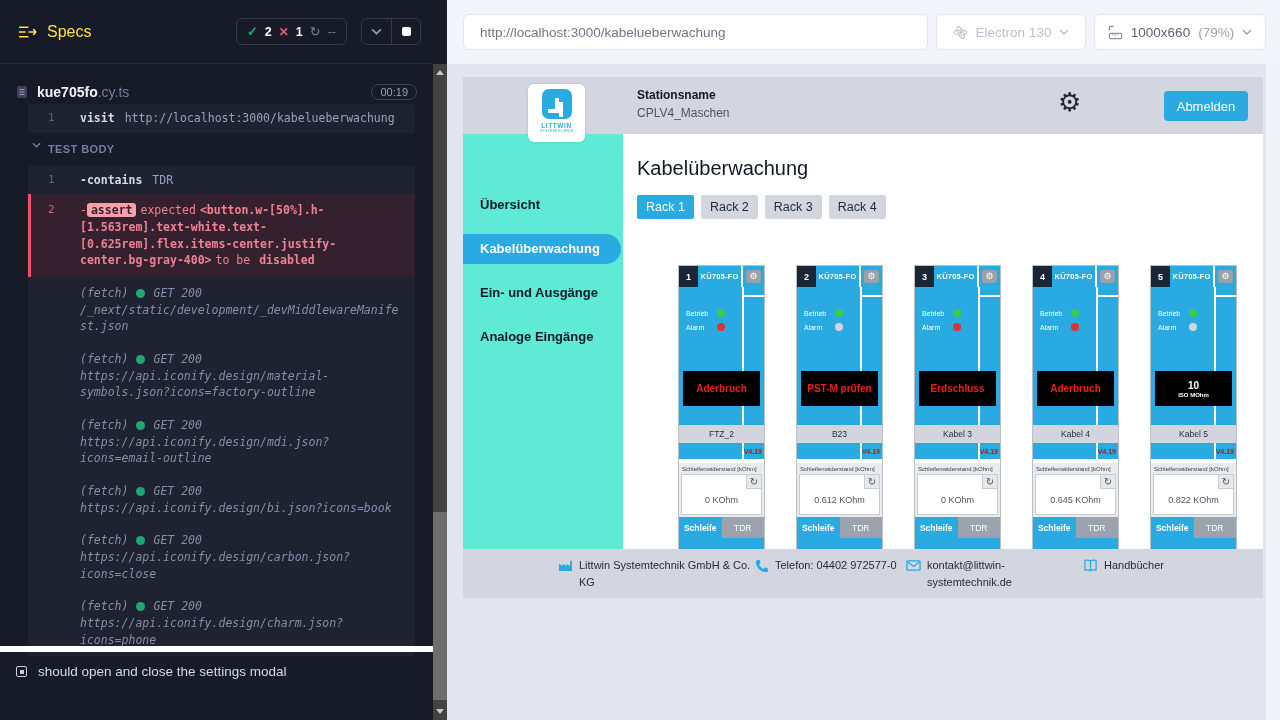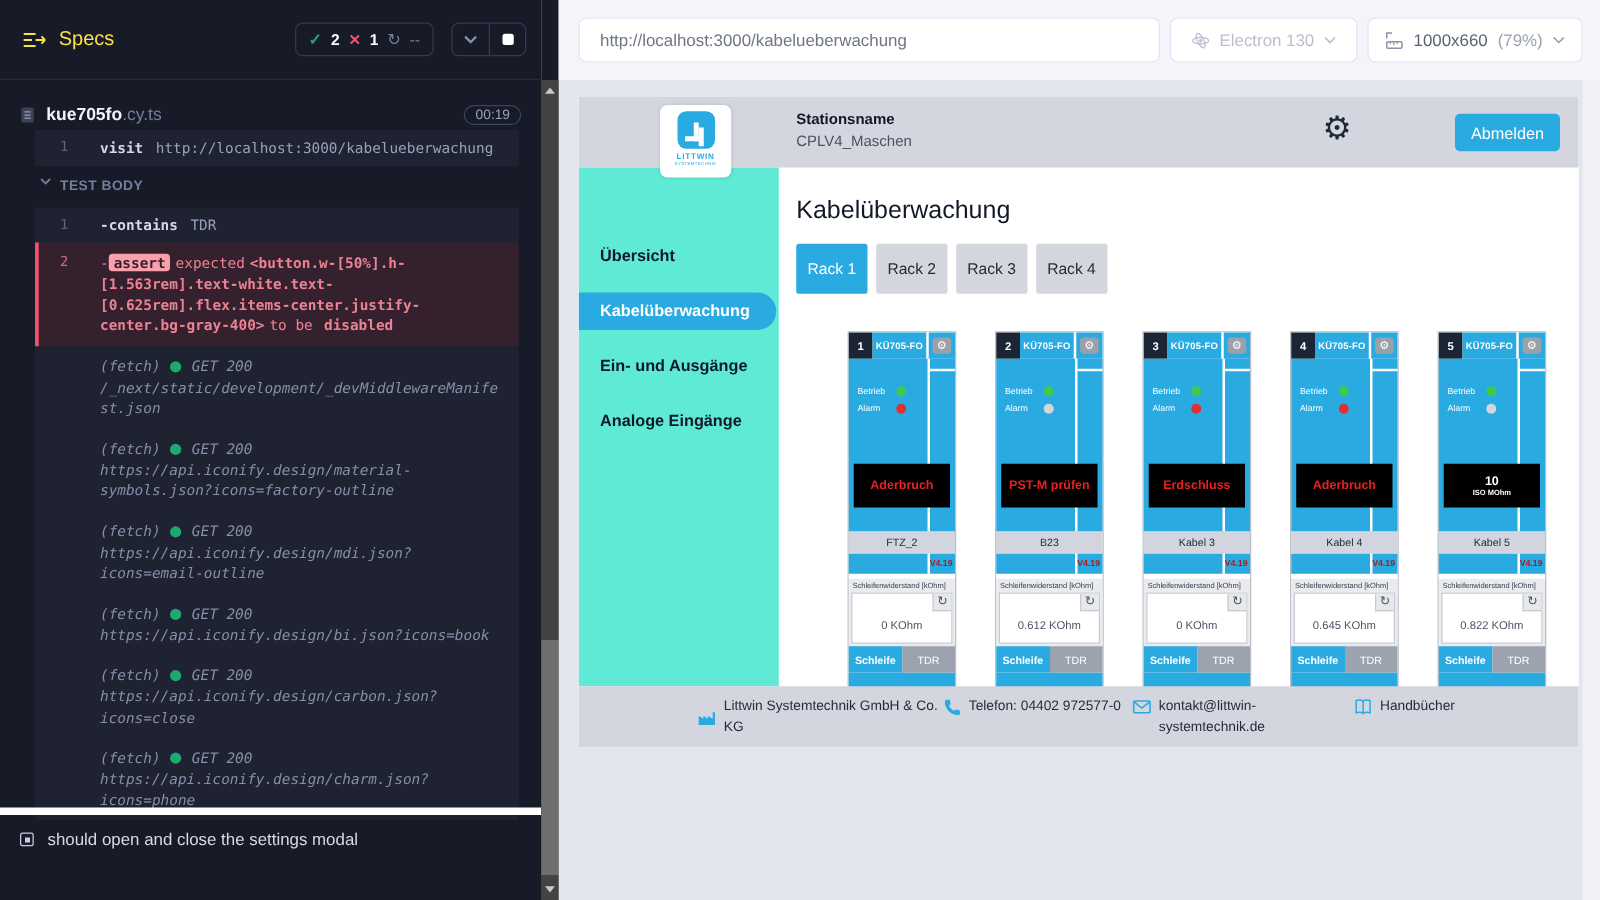--- a/index.html
+++ b/index.html
@@ -106,21 +106,21 @@
                 background:#29abe2; color:#fff; font-size:13px; border-radius:4px;
                 display:flex; align-items:center; justify-content:center; }
 
   .aut-nav { position:absolute; left:0; top:57px; width:160px; bottom:49px; background:#5eead4; padding-top:56px; z-index:2; }
   .nav-item { height:30px; line-height:30px; padding-left:17px; margin-bottom:14px;
               font-size:13px; font-weight:bold; color:#111827; cursor:pointer; }
   .nav-item.active { width:158px; background:#29abe2; color:#fff; border-radius:0 9999px 9999px 0; }
 
   .aut-title { position:absolute; left:174px; top:80px; font-size:20px; font-weight:500; color:#111827; }
   .tabs { position:absolute; left:174px; top:118px; display:flex; gap:7px; }
-  .tab { height:40px; padding:0 9px; font-size:12.5px; font-weight:500; background:#d3d6dc; color:#1f2937;
+  .tab { height:24px; padding:0 9px; font-size:12.5px; font-weight:500; background:#d3d6dc; color:#1f2937;
          border-radius:2px; display:flex; align-items:center; }
   .tab.active { background:#29abe2; color:#fff; }
 
   .cards { position:absolute; left:215px; top:188px; display:flex; gap:31px; z-index:1; }
   .card { width:87px; border:1px solid #b9c0c8; background:#fff; }
   .card-head { display:flex; height:21px; background:#fff; }
   .card-num { width:19px; background:#1c2534; color:#fff; font-size:9px; font-weight:bold;
               display:flex; align-items:center; justify-content:center; }
   .card-title { flex:1; background:#29abe2; color:#fff; font-size:7.5px; font-weight:bold;
                 display:flex; align-items:center; justify-content:center; letter-spacing:.2px; }
@@ -157,21 +157,21 @@
                  font-size:10px; color:#555; line-height:13px; text-align:center; padding:0; }
   .loop-value { position:absolute; left:0; right:0; top:20px; text-align:center; font-size:9px; color:#4b5563; }
   .btn-row { display:flex; height:21px; margin:0 -2px -2px -2px; }
   .loop-btn { width:50%; background:#29abe2; color:#fff; font-size:8.5px; font-weight:bold; }
   .tdr-btn  { width:50%; background:#9ca3af; color:#fff; font-size:8.5px; }
   .card-bottom { height:12px; background:#29abe2; }
 
   .aut-footer { position:absolute; left:0; right:0; bottom:0; height:49px; background:#d3d6de; z-index:5; }
   .f-item { position:absolute; top:8px; display:flex; gap:6px; font-size:11px; color:#1f2937; line-height:1.5; }
   .f-item svg { flex:none; margin-top:2px; color:#29abe2; }
-  .f-1 { left:95px; width:196px;align-items:center; } .f-2 { left:292px; width:148px; }
+  .f-1 { left:95px; width:196px; } .f-2 { left:292px; width:148px; }
   .f-3 { left:443px; width:128px; } .f-4 { left:620px; }
 
   svg { display:block; }
 </style>
 </head>
 <body>
 
 <aside id="runner">
   <header class="runner-header">
     <div class="specs-left">

